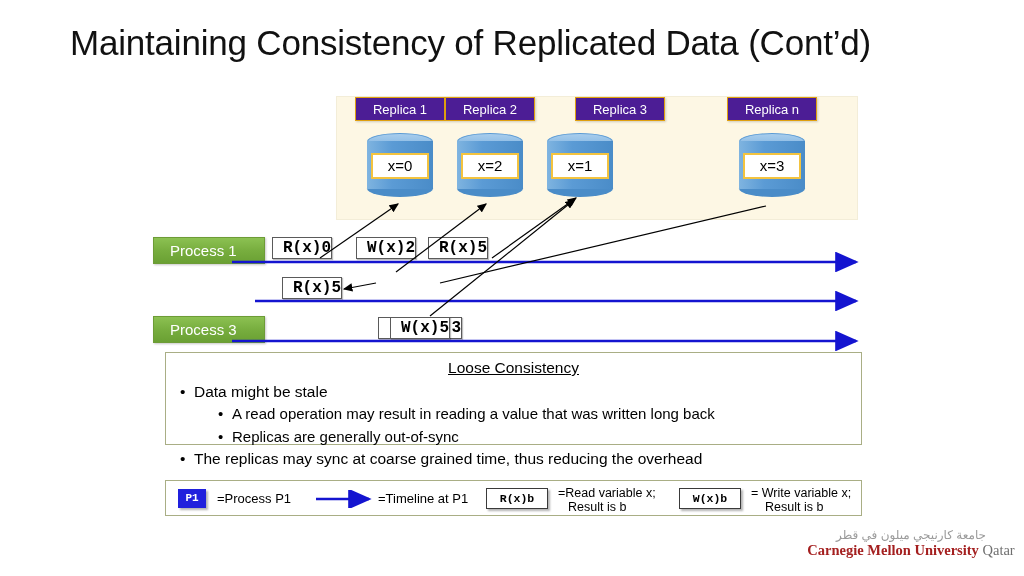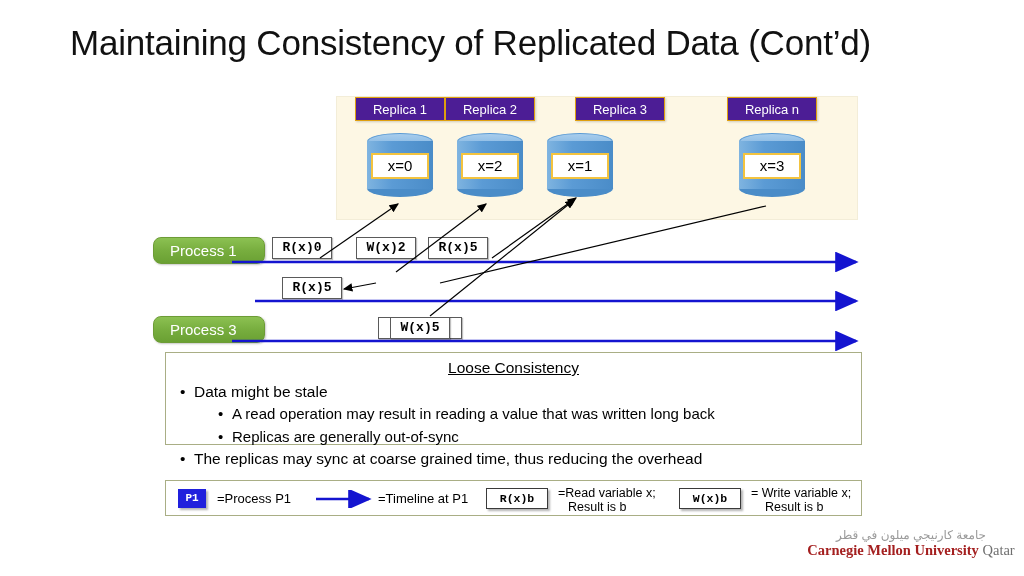--- a/index.html
+++ b/index.html
@@ -48,29 +48,29 @@
   .cyl .val{
     position:absolute;left:4px;top:20px;width:58px;height:26px;
     background:#ffffff;border:2px solid #f3c33f;box-sizing:border-box;
     font-size:15px;line-height:22px;text-align:center;color:#000;
   }
 
   
   .proc-label{
     position:absolute;width:112px;height:27px;box-sizing:border-box;
     background:linear-gradient(to bottom,#8cc152 0%,#77ad3e 52%,#6aa033 100%);
-    border:1px solid #6d9c36;border-radius:8px;
+    border:1px solid #6d9c36;border-radius:0;
     color:#ffffff;font-size:15px;line-height:26px;padding-left:16px;
     box-shadow:1px 1px 2px rgba(0,0,0,.22);
   }
   .opbox{
     position:absolute;height:22px;box-sizing:border-box;
     background:#ffffff;border:1px solid #5a5a5a;
     font-family:"Liberation Mono",monospace;font-weight:bold;
-    font-size:13px;line-height:20px;text-align:center;color:#000;
+    font-size:16px;line-height:20px;text-align:right;color:#000;
     box-shadow:1px 1px 1px rgba(0,0,0,.25);
   }
 
   
   .lc-box{
     position:absolute;left:165px;top:352px;width:697px;height:93px;
     border:1px solid #a9ae85;background:#ffffff;box-sizing:border-box;
   }
   .lc-title{
     text-align:center;font-size:15.5px;margin-top:6px;text-decoration:underline;

